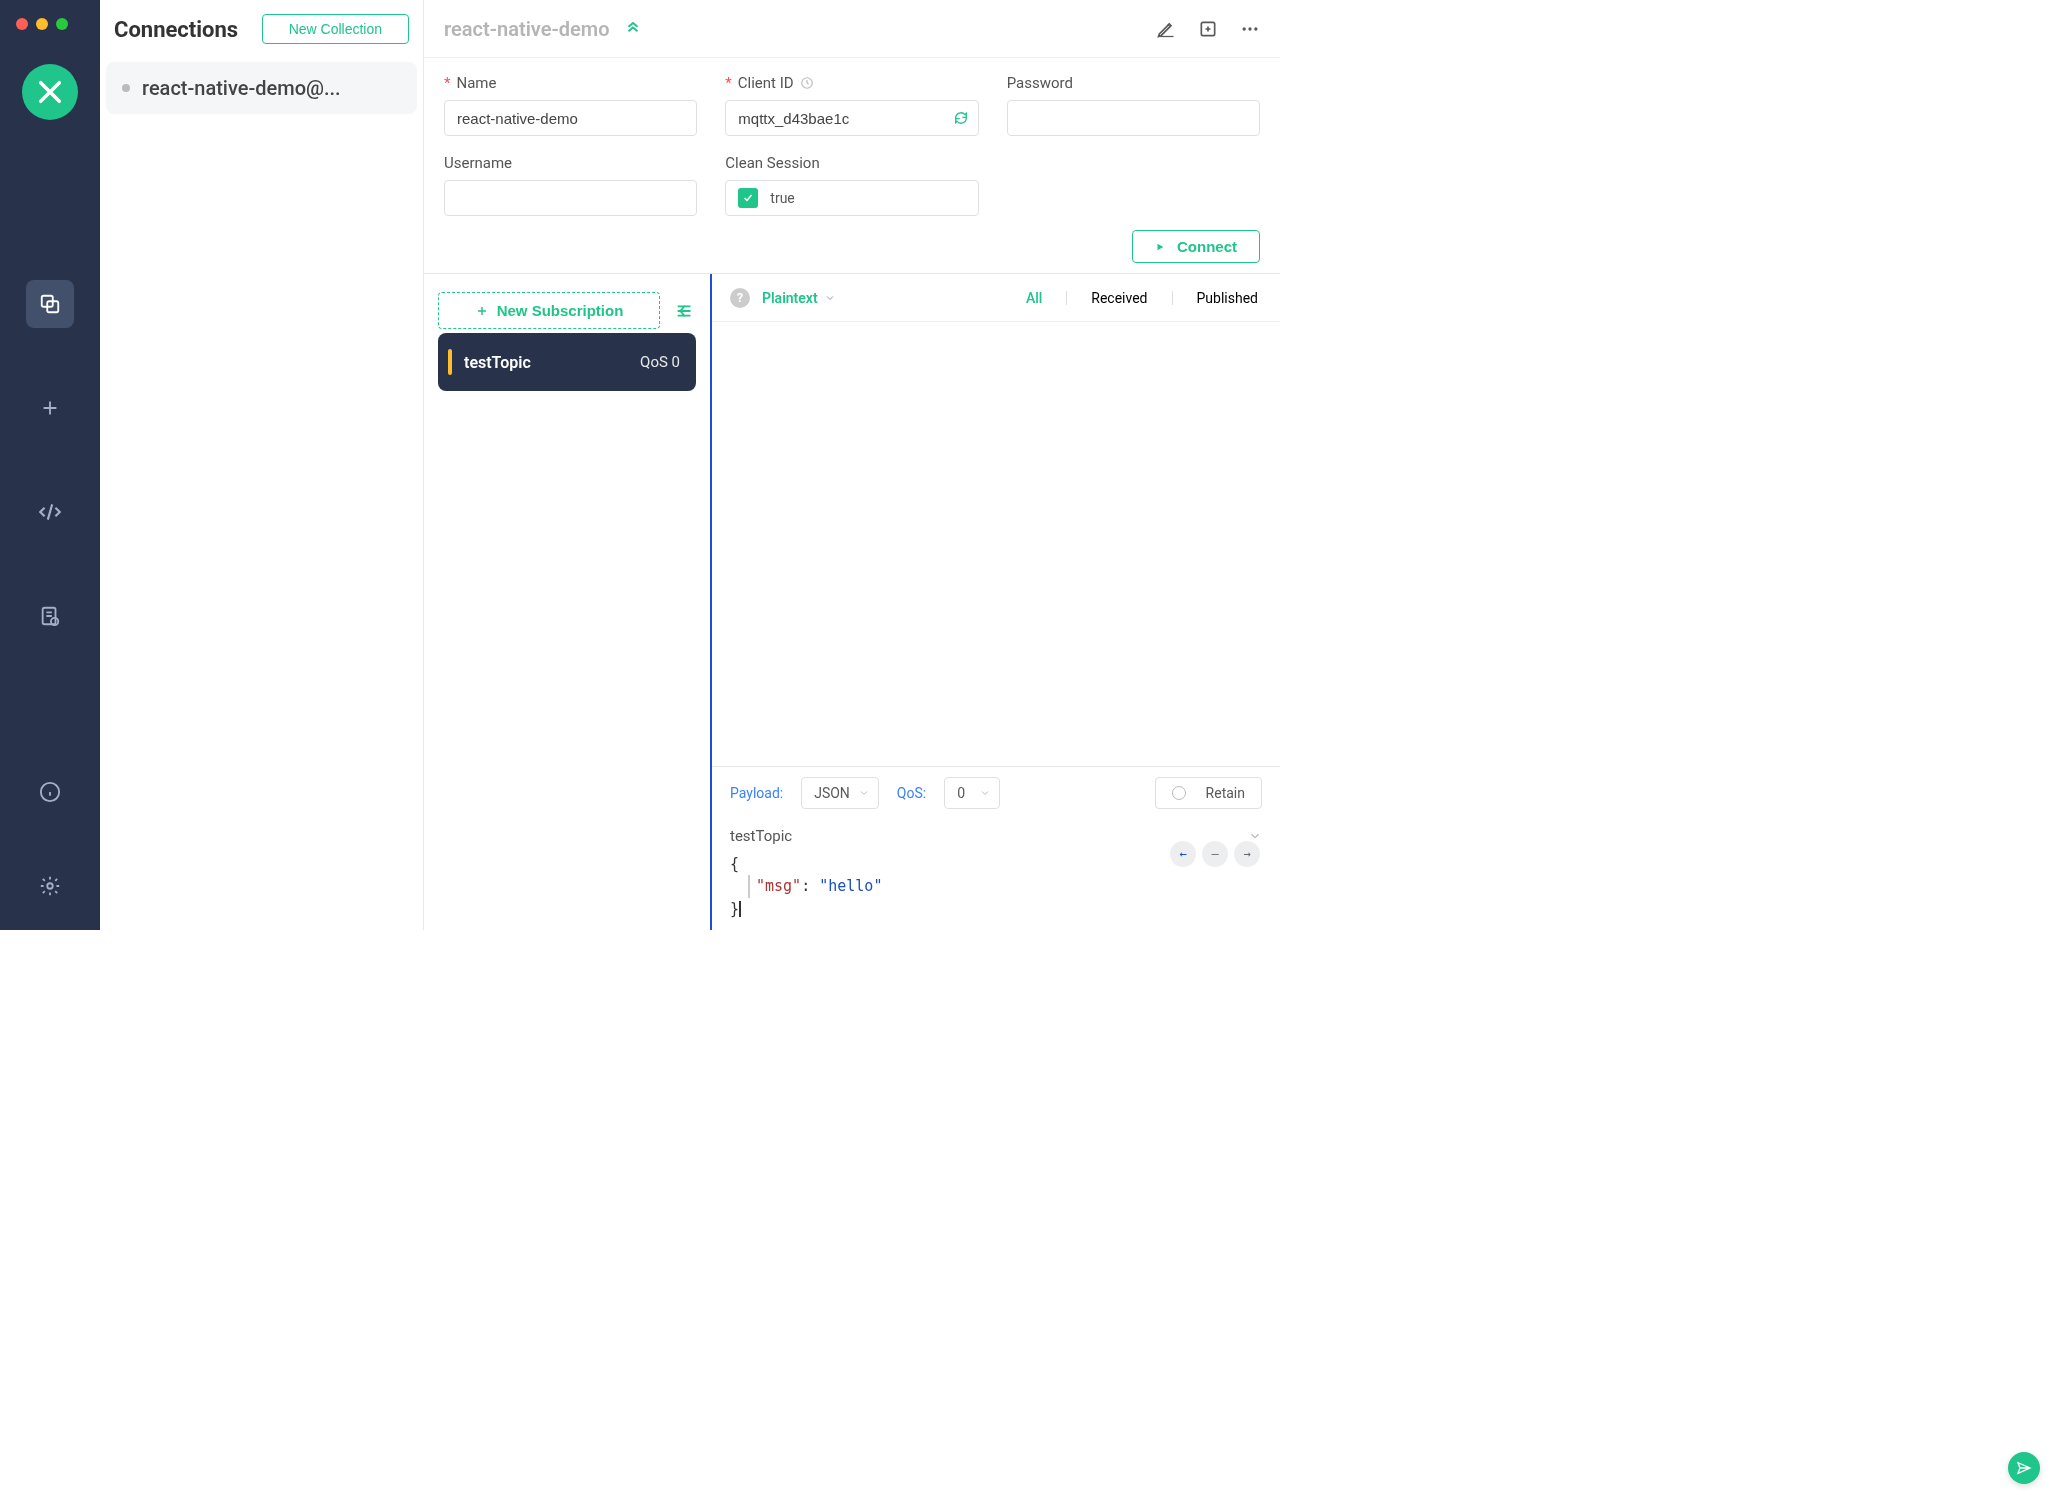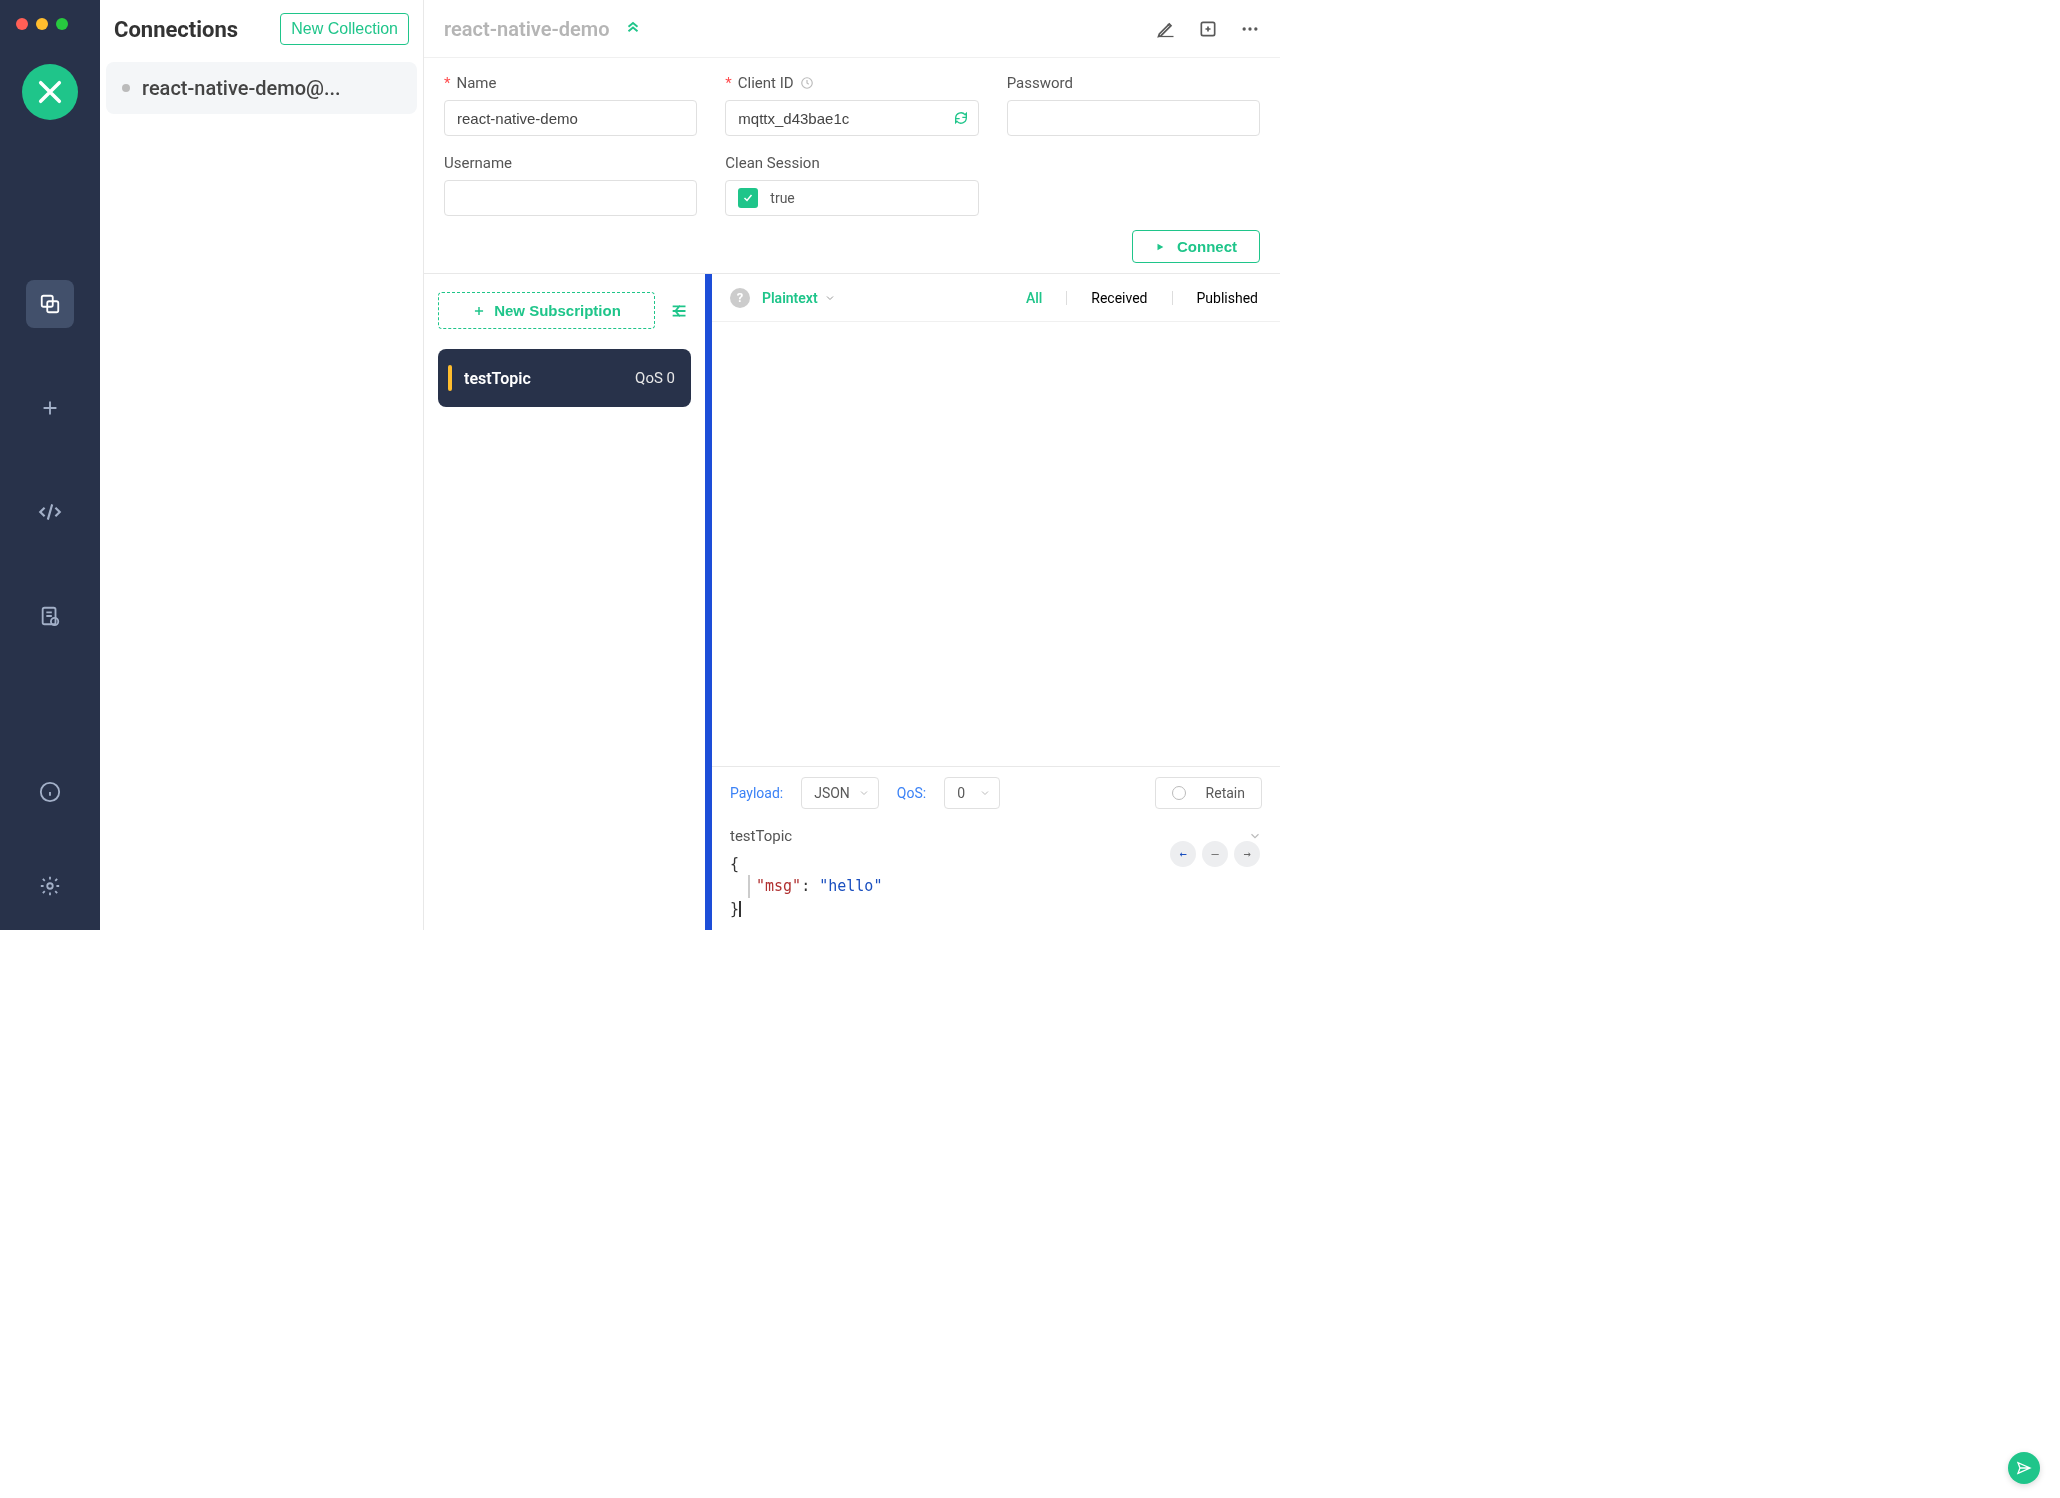--- a/index.html
+++ b/index.html
@@ -71,22 +71,22 @@
     height: 58px;
     display: flex; align-items: center; justify-content: space-between;
     padding: 0 14px;
   }
   .conn-title { font-size: 22px; font-weight: 700; color: #333; }
   .new-coll-btn {
     border: 1px solid #1fc58a;
     color: #1fc58a;
     background: #fff;
     border-radius: 4px;
-    font-size: 16px;
-    padding: 6px 10px;
+    font-size: 14px;
+    padding: 6px 26px;
     cursor: pointer;
   }
   .conn-list { padding: 4px 6px; }
   .conn-item {
     display: flex; align-items: center; gap: 12px;
     padding: 14px 16px;
     background: #f4f6f8;
     border-radius: 8px;
     cursor: pointer;
   }
@@ -173,23 +173,23 @@
     border-radius: 4px;
     display: flex; align-items:center; gap:12px;
     cursor:pointer;
   }
 
   
   .body-split { flex:1; display:flex; min-height:0; }
 
   .sub-panel {
     width: 288px;
-    border-right: 7px solid #1d4ed8;
+    border-right: 2px solid #1d4ed8;
     padding: 18px 14px;
-    display:flex; flex-direction:column; gap:20px;
+    display:flex; flex-direction:column; gap:4px;
   }
   .sub-header-row { display:flex; align-items:center; gap:14px; }
   .new-sub-btn {
     flex:1;
     border: 1.5px dashed #1fc58a;
     background: #fff;
     color: #1fc58a;
     font-weight: 600;
     font-size: 15px;
     padding: 9px 0;

